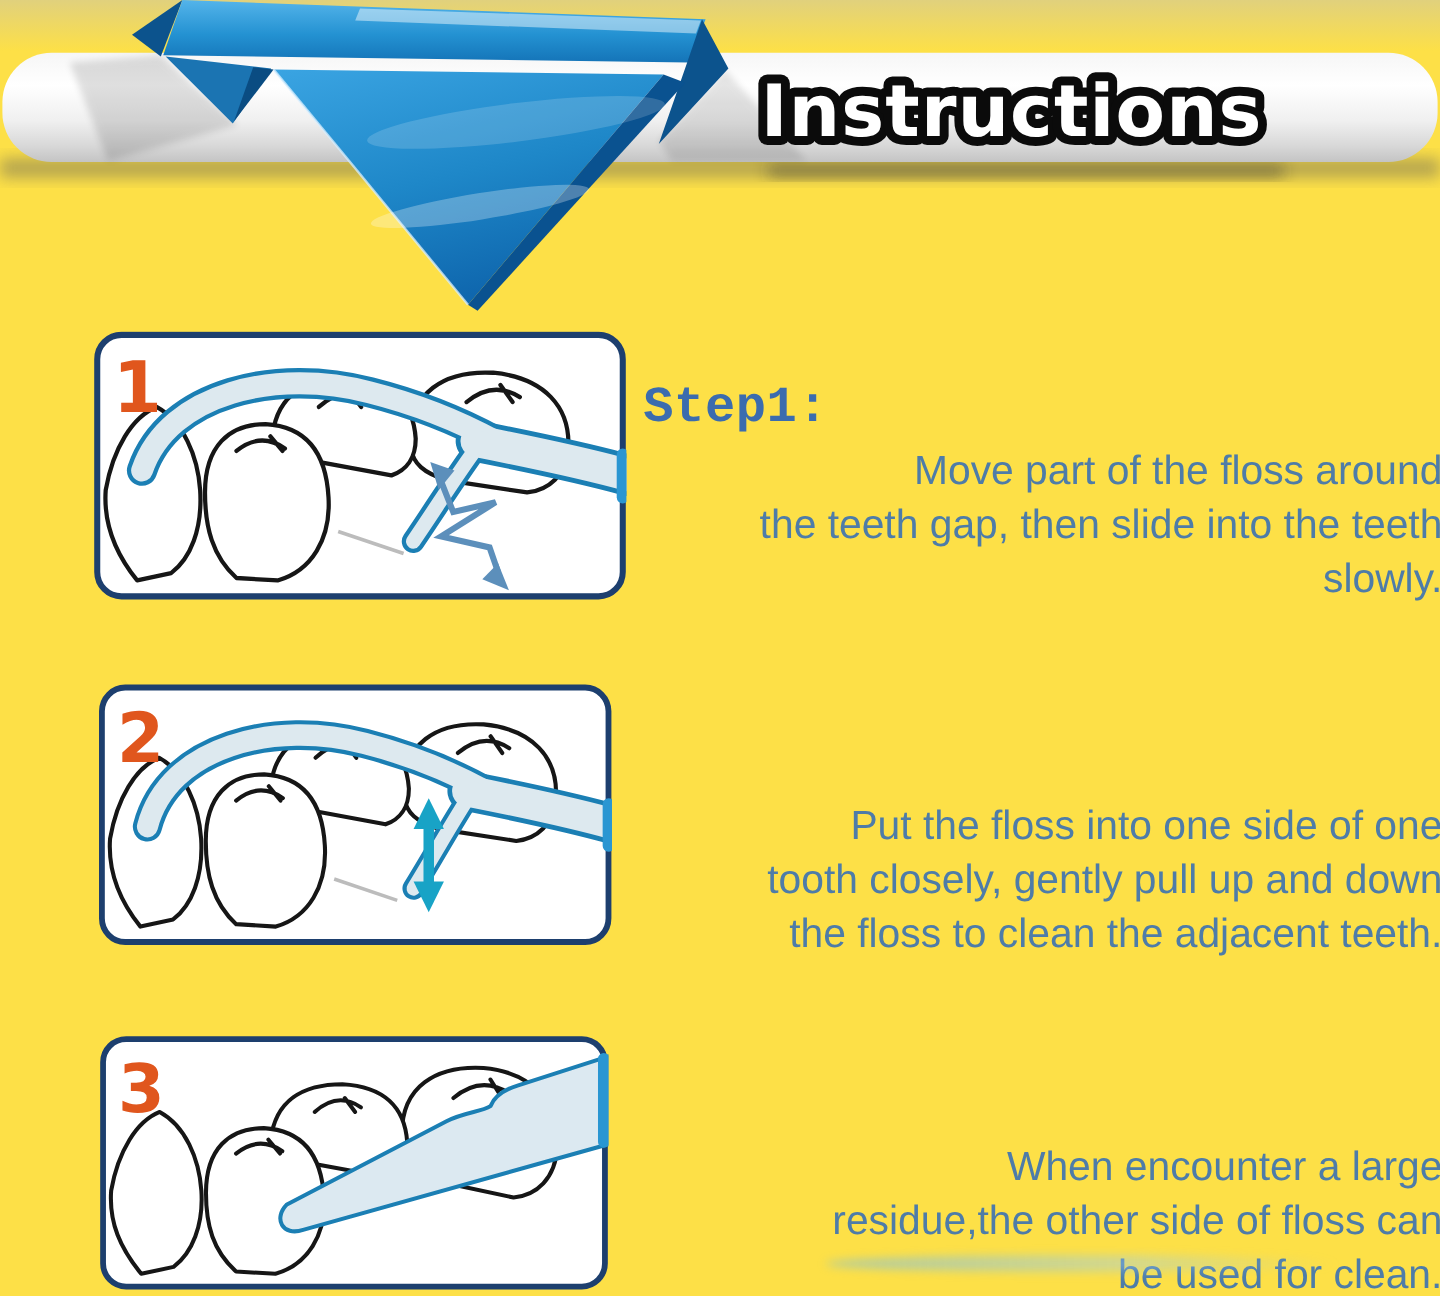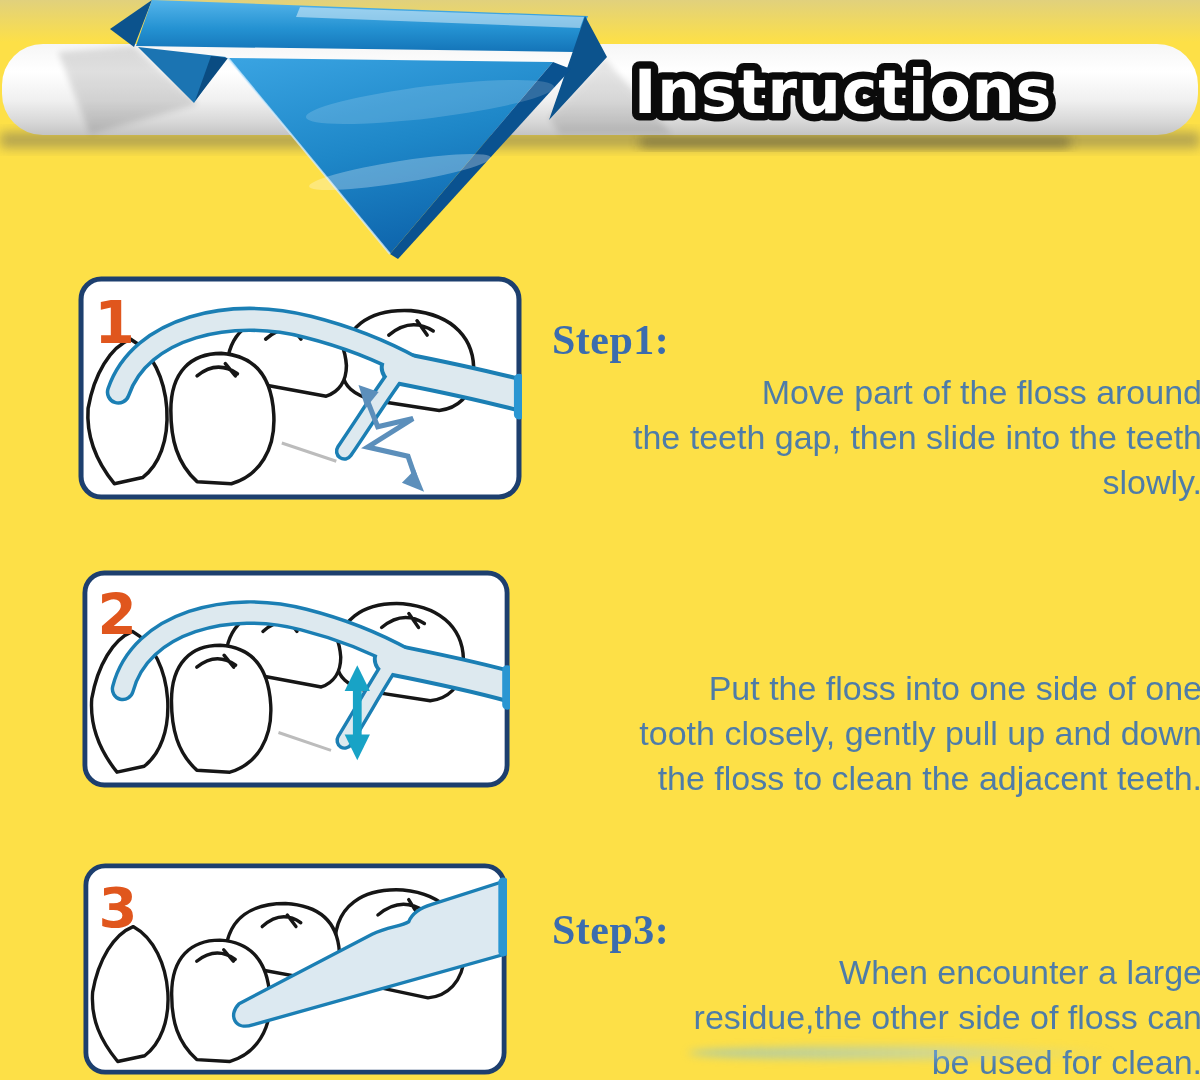--- a/index.html
+++ b/index.html
@@ -1,20 +1,20 @@
 <!DOCTYPE html>
 <html><head>
 <meta charset="utf-8">
 <style>
   html,body{margin:0;padding:0;background:#ffffff;}
   #canvas{position:relative;width:1200px;height:1080px;margin:0 auto;background:#fde047;overflow:hidden;
           font-family:"Liberation Sans",sans-serif;text-align:right;}
   .abs{position:absolute;}
   svg{display:block;}
-  .step-heading{position:absolute;left:552px;font-family:Liberation Serif, serif;
+  .step-heading{position:absolute;left:536px;font-family:Liberation Mono, monospace;
                 font-weight:bold;font-size:42px;color:#3b6cae;letter-spacing:.5px;}
   .step-body{position:absolute;left:554px;width:648px;font-size:34px;line-height:45px;
              color:#4e7ca8;}
   .step-body div{white-space:nowrap;}
   .bottom-artifact{position:absolute;left:688px;top:1046px;width:430px;height:14px;
                    background:linear-gradient(90deg,rgba(110,185,235,.55),rgba(150,205,245,.4) 60%,rgba(255,255,255,0));
                    filter:blur(4px);border-radius:50%;}
   .top-wash{position:absolute;top:0;left:0;width:1200px;height:46px;
             background:linear-gradient(180deg,rgba(190,190,190,.45),rgba(255,255,255,0) 92%);}
 </style>
@@ -159,21 +159,20 @@
     <div>the teeth gap, then slide into the teeth</div>
     <div>slowly.</div>
   </div>
 
   <div class="step-body" style="top:666px">
     <div>Put the floss into one side of one</div>
     <div>tooth closely, gently pull up and down</div>
     <div>the floss to clean the adjacent teeth.</div>
   </div>
 
-  <div class="step-heading" style="top:906px">Step3:</div>
   <div class="step-body" style="top:950px">
     <div>When encounter a large</div>
     <div>residue,the other side of floss can</div>
     <div>be used for clean.</div>
   </div>
 
   <div class="bottom-artifact"></div>
 </div>
 
 </body></html>

